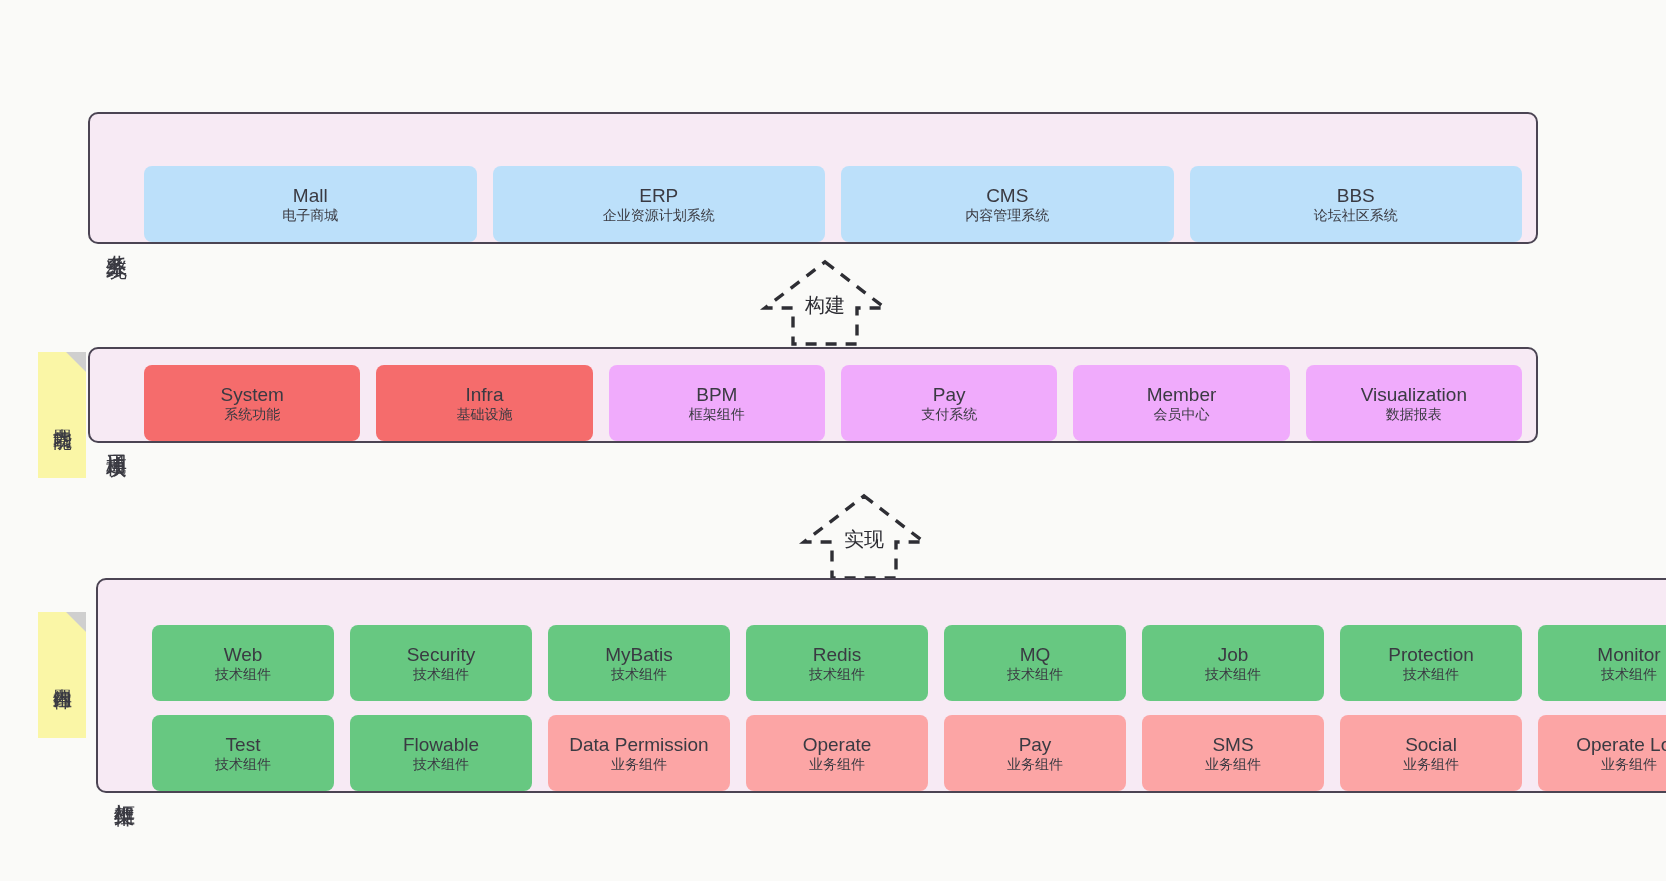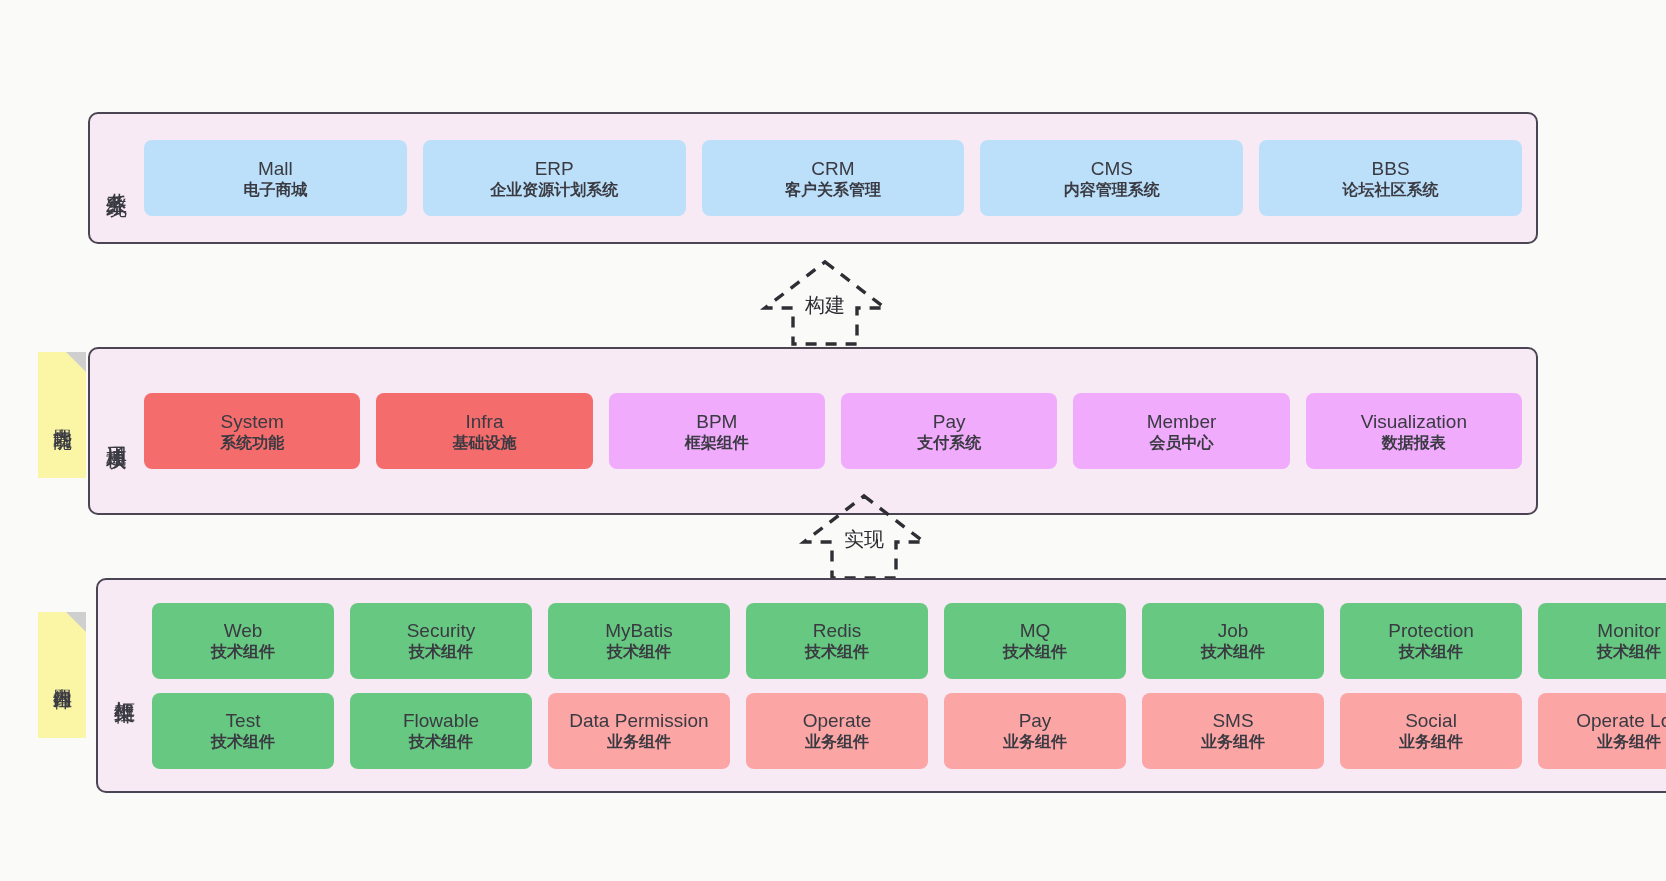--- a/index.html
+++ b/index.html
@@ -25,21 +25,21 @@
   }
 
   
   .layer {
     position: absolute;
     box-sizing: border-box;
     background: #F7EAF4;
     border: 2px solid #4B4453;
     border-radius: 10px;
     display: flex;
-    align-items: center;
+    align-items: flex-end;
   }
 
   
   .layer-title {
     flex: 0 0 auto;
     width: 52px;
     display: flex;
     align-items: center;
     justify-content: center;
     font-size: 21px;
@@ -74,21 +74,21 @@
     min-height: 76px;
     display: flex;
     flex-direction: column;
     align-items: center;
     justify-content: center;
     text-align: center;
     line-height: 1.22;
     padding: 4px 6px;
   }
   .box .b-name { font-size: 19px; }
-  .box .b-sub  { font-size: 16px; font-weight: bold; }
+  .box .b-sub  { font-size: 14px; }
 
   .box.blue        { background: #BCE0FA; }
   .box.red         { background: #F56C6C; }
   .box.pink        { background: #f0abfc; }
   .box.green       { background: #67C881; }
   .box.lightgreen  { background: #fca5a5; }
 
   
   .note {
     position: absolute;
@@ -146,24 +146,20 @@
       <div class="row">
         <div class="box blue">
           <span class="b-name">Mall</span>
           <span class="b-sub">电子商城</span>
         </div>
         <div class="box blue">
           <span class="b-name">ERP</span>
           <span class="b-sub">企业资源计划系统</span>
         </div>
         <div class="box blue">
-          <span class="b-name">CRM</span>
-          <span class="b-sub">客户关系管理</span>
-        </div>
-        <div class="box blue">
           <span class="b-name">CMS</span>
           <span class="b-sub">内容管理系统</span>
         </div>
         <div class="box blue">
           <span class="b-name">BBS</span>
           <span class="b-sub">论坛社区系统</span>
         </div>
       </div>
     </div>
   </div>
@@ -173,21 +169,21 @@
       <path d="M 80 6 L 140 52 L 112 52 L 112 88 L 48 88 L 48 52 L 20 52 Z" fill="none" stroke="#2E2E34" stroke-width="3.4" stroke-dasharray="11 9" stroke-linejoin="miter"></path>
     </svg>
     <div class="arrow-label">构建</div>
   </div>
 
   <div class="note" id="note-1" style="left:38px; top:352px; height:126px;">
     <span class="fold"></span>
     <span>内置功能</span>
   </div>
 
-  <div class="layer" id="layer-1" style="left:88px; top:347px; width:1450px; height:168px;">
+  <div class="layer" id="layer-1" style="left:88px; top:347px; width:1450px; height:96px;">
     <div class="layer-title">通用模块</div>
     <div class="layer-body">
       <div class="row">
         <div class="box red">
           <span class="b-name">System</span>
           <span class="b-sub">系统功能</span>
         </div>
         <div class="box red">
           <span class="b-name">Infra</span>
           <span class="b-sub">基础设施</span>

